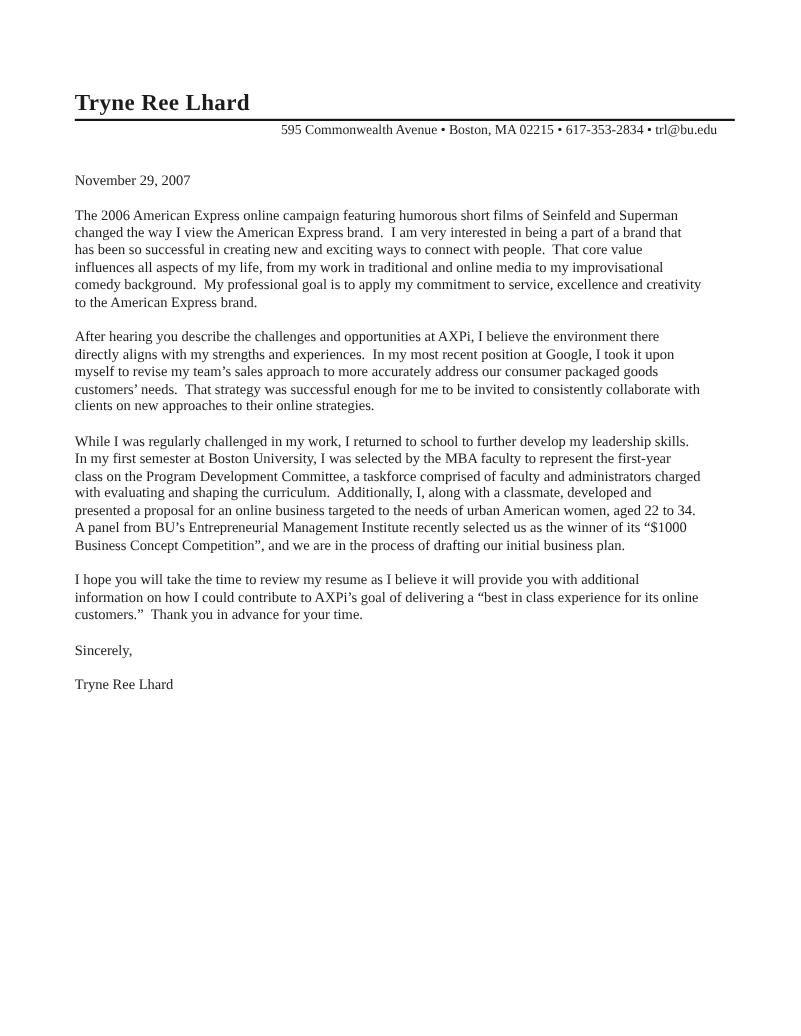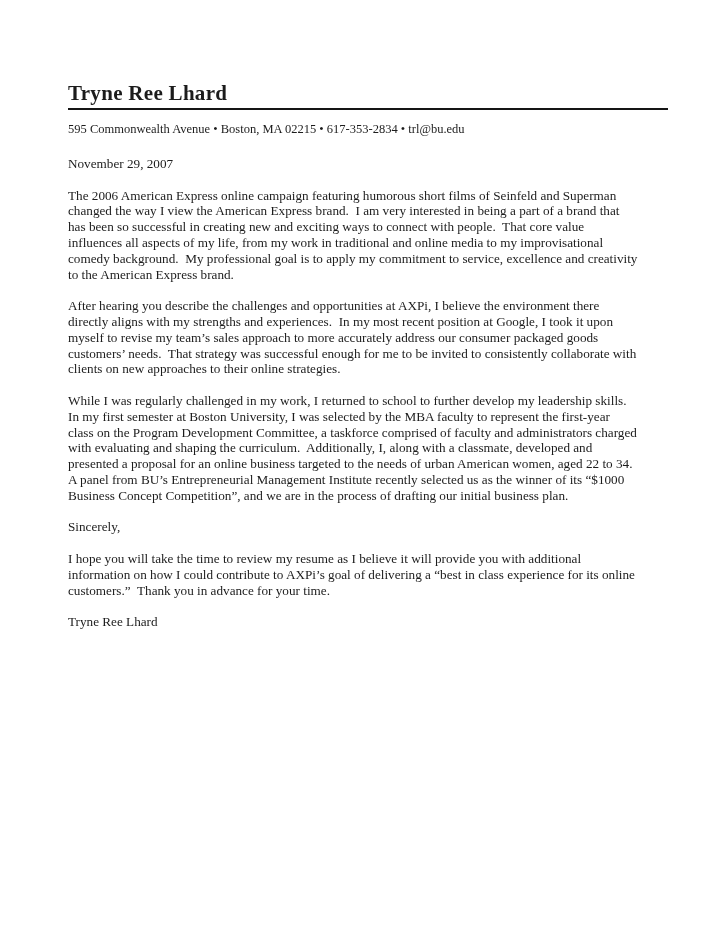--- a/index.html
+++ b/index.html
@@ -25,23 +25,23 @@
   .sender-name {
     font-size: 21px;
     font-weight: bold;
     letter-spacing: 0.3px;
     line-height: 21px;
     padding-bottom: 4px;
     border-bottom: 2px solid #151515;
     white-space: pre;
   }
   .letterhead-address {
-    margin-top: 12px;
+    margin-top: 1px;
     padding-right: 16px;
-    text-align: left;
+    text-align: right;
     font-size: 12.5px;
     line-height: 14px;
     white-space: pre;
   }
   .letter-body {
     position: absolute;
     left: 68px;
     top: 156px;
     width: 600px;
     font-size: 13.2px;
@@ -84,22 +84,22 @@
 clients on new approaches to their online strategies.</div>
 
     <div class="block">While I was regularly challenged in my work, I returned to school to further develop my leadership skills.
 In my first semester at Boston University, I was selected by the MBA faculty to represent the first-year
 class on the Program Development Committee, a taskforce comprised of faculty and administrators charged
 with evaluating and shaping the curriculum.  Additionally, I, along with a classmate, developed and
 presented a proposal for an online business targeted to the needs of urban American women, aged 22 to 34.
 A panel from BU’s Entrepreneurial Management Institute recently selected us as the winner of its “$1000
 Business Concept Competition”, and we are in the process of drafting our initial business plan.</div>
 
-    <div class="block">Sincerely,</div>
-
     <div class="block">I hope you will take the time to review my resume as I believe it will provide you with additional
 information on how I could contribute to AXPi’s goal of delivering a “best in class experience for its online
 customers.”  Thank you in advance for your time.</div>
+
+    <div class="block">Sincerely,</div>
 
     <div class="block signature">Tryne Ree Lhard</div>
   </main>
 
 </div>
 
 </body></html>

